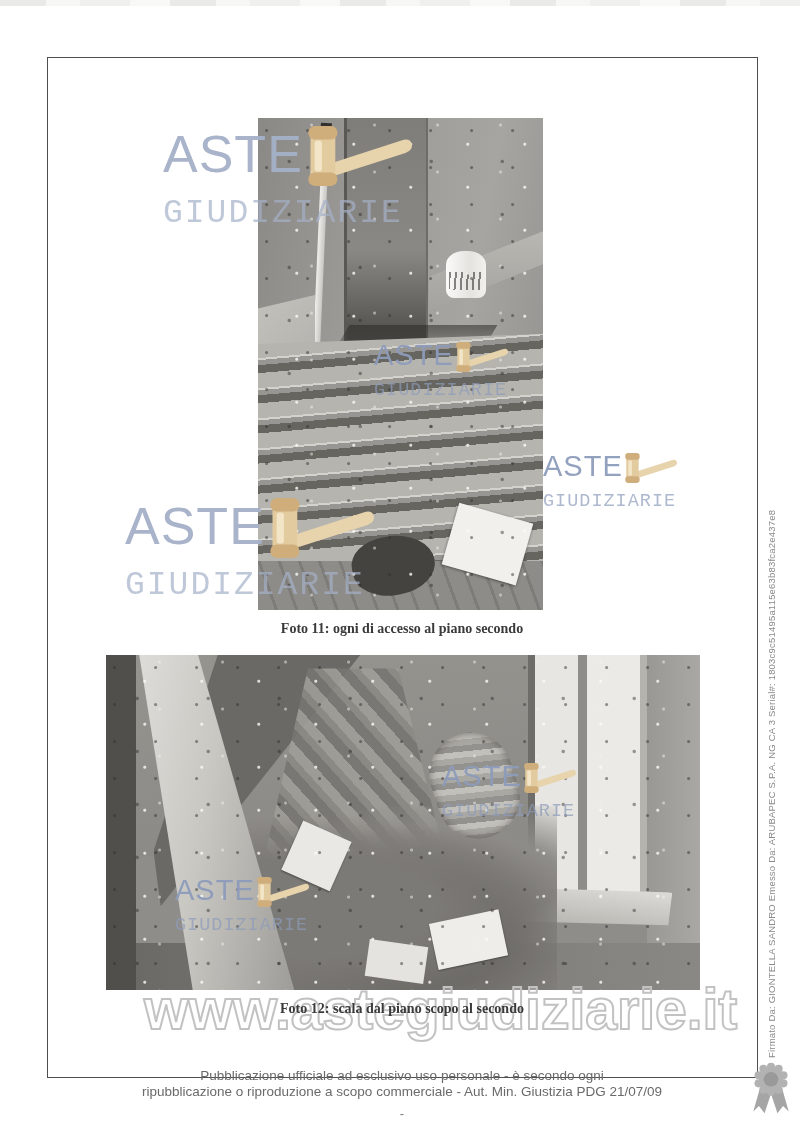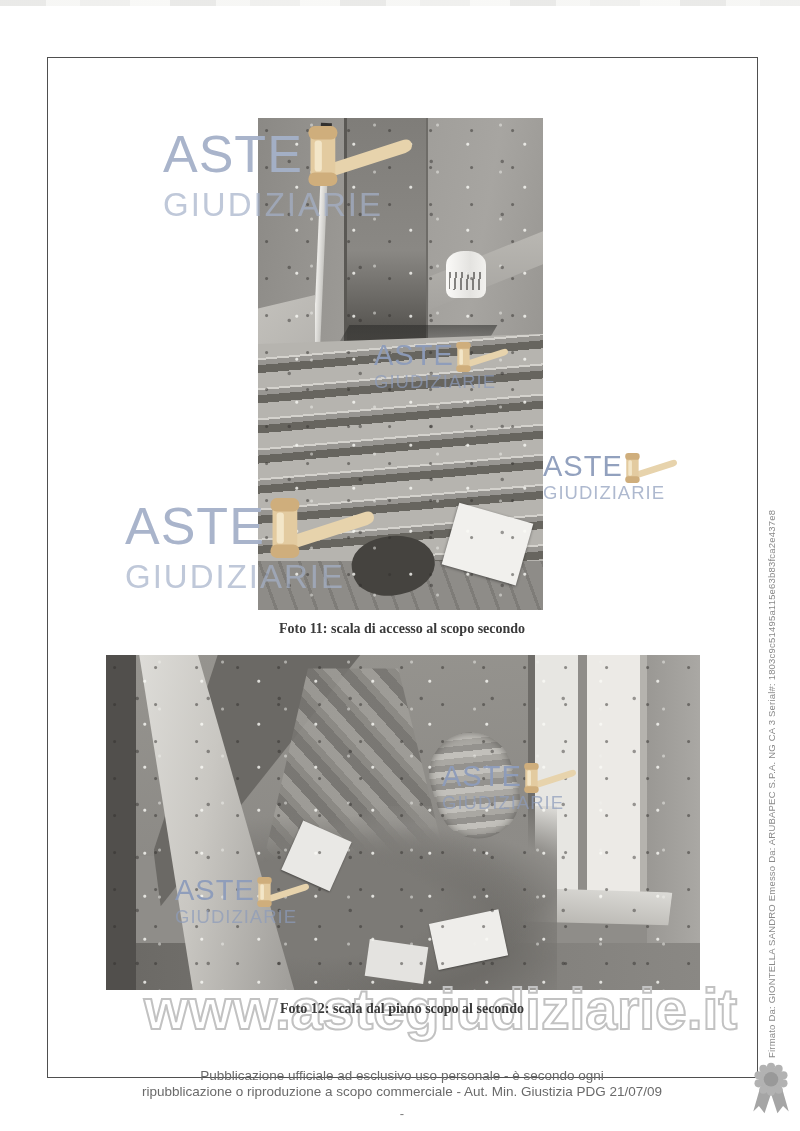--- a/index.html
+++ b/index.html
@@ -87,21 +87,21 @@
   .cap1{top:621px;}
   .cap2{top:1001px;}
   .footer{position:absolute;left:47px;top:1068px;width:710px;text-align:center;z-index:2;
     font-size:13.5px;line-height:16px;color:#6a6a6a;}
   .footer .pgdash{margin-top:6px;font-size:13px;color:#7a7a7a;}
 
   
   .wm{position:absolute;z-index:6;line-height:1;}
   .wm-row{display:flex;align-items:flex-start;}
   .wm .aste{letter-spacing:1px;opacity:.95;text-align:center;}
-  .wm .giud{letter-spacing:2px;opacity:.7;margin-top:0;}
+  .wm .giud{letter-spacing:2px;opacity:.7;margin-top:9px;font-family:Liberation Mono, monospace;}
   .wm-lg{color:#a5b1c9;}
   .wm-lg .aste{font-size:52px;}
   .wm-lg .giud{font-size:33px;}
   .wm-lg .gavel{width:118px;height:64px;margin-left:-4px;margin-top:-4px;}
   .wm-sm{color:#8d9cbb;}
   .wm-sm .aste{font-size:29px;}
   .wm-sm .giud{font-size:18.5px;letter-spacing:1px;}
   .wm-sm .gavel{width:58px;height:32px;margin-left:-2px;}
 
   
@@ -141,21 +141,21 @@
     <div class="p1-pipe"></div>
     <div class="p1-rail-right"></div>
     <div class="p1-parapet-left"></div>
     <div class="p1-steps"></div>
     <div class="p1-floor"></div>
     <div class="p1-bucket"></div>
     <div class="p1-bag"></div>
     <div class="p1-paper"></div>
     <div class="grain"></div>
   </figure>
-  <div class="caption cap1">Foto 11: scala di accesso al scopo secondo</div>
+  <div class="caption cap1">Foto 11: ogni di accesso al piano secondo</div>
 
   <figure class="photo photo2">
     <div class="p2-upperwall"></div>
     <div class="p2-ceiling-diag"></div>
     <div class="p2-stairs-diag"></div>
     <div class="p2-window"></div>
     <div class="p2-rightwall"></div>
     <div class="p2-sill"></div>
     <div class="p2-floor-dark"></div>
     <div class="p2-rubble"></div>

